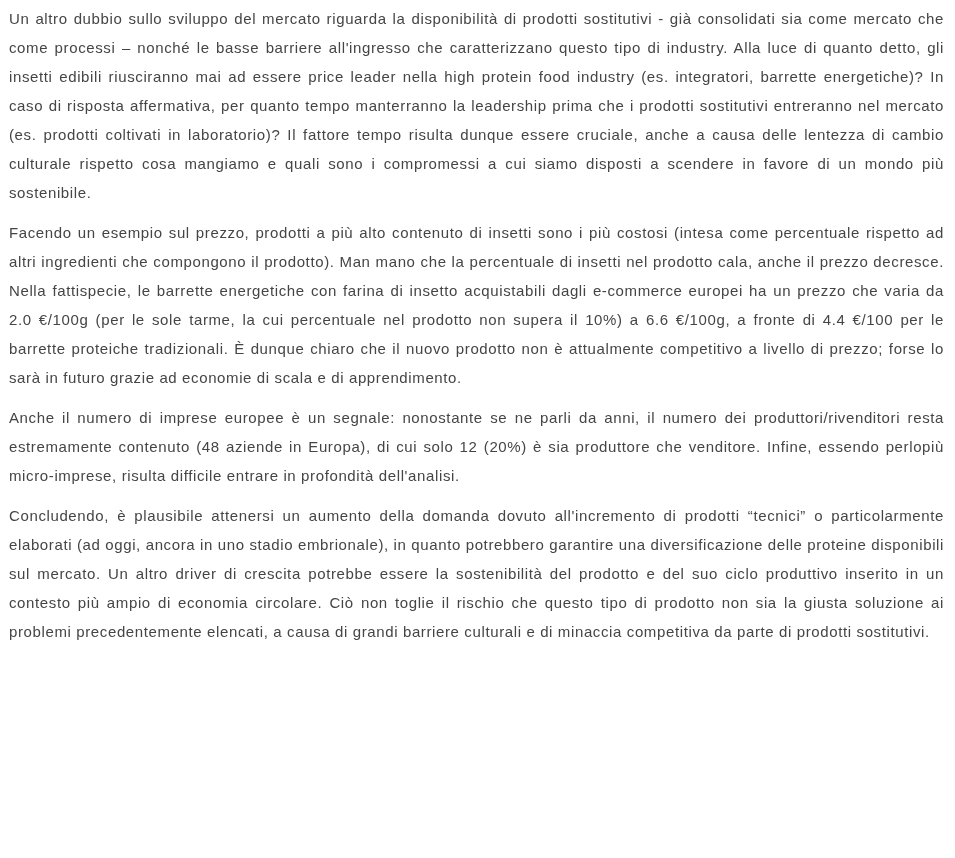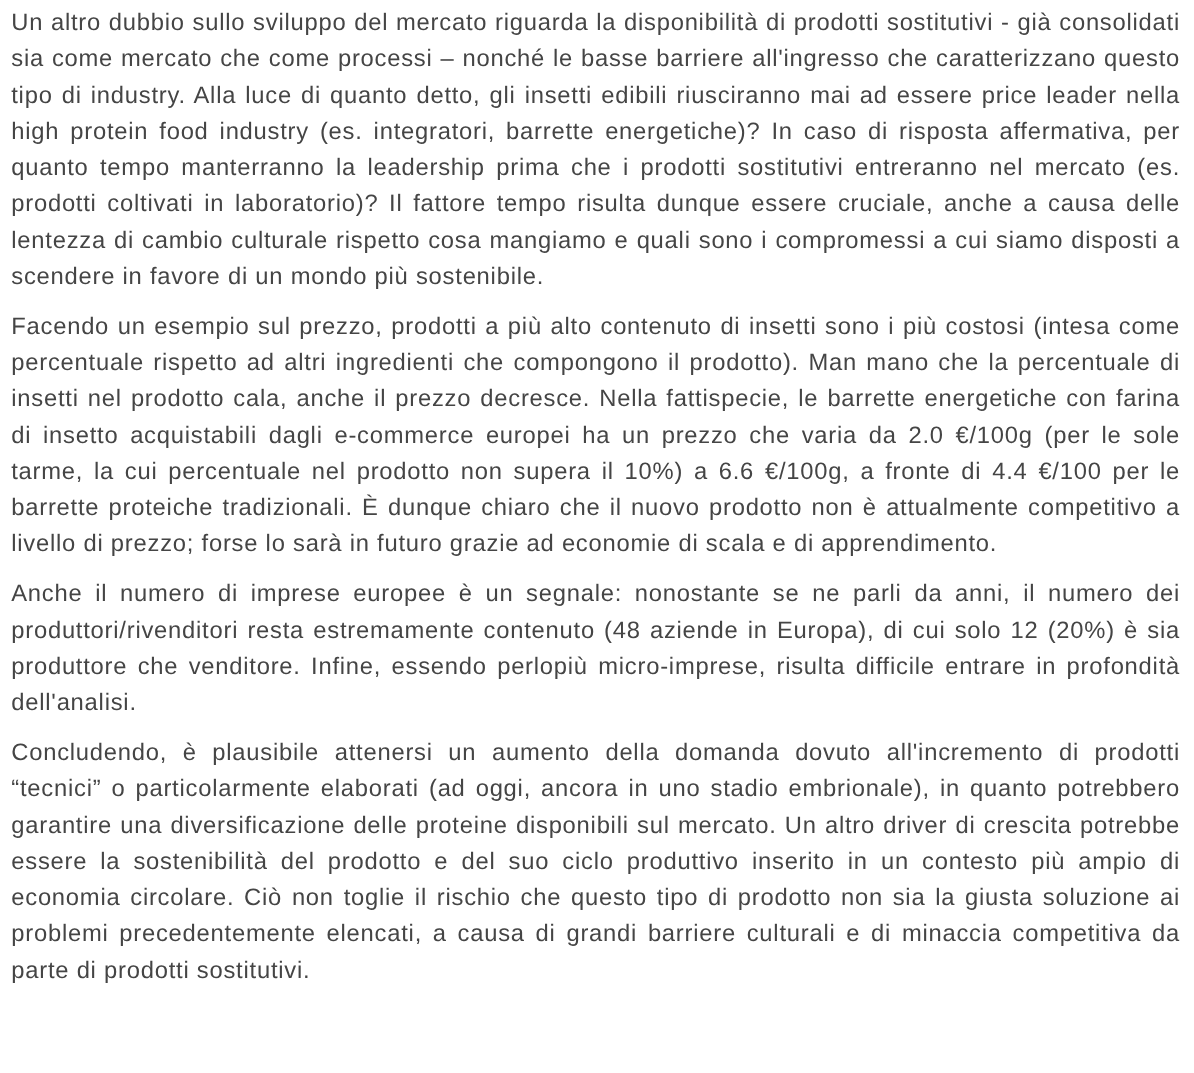--- a/index.html
+++ b/index.html
@@ -16,21 +16,21 @@
       width: 955px;
       height: 858px;
       overflow: hidden;
     }
     .page {
       width: 955px;
       height: 858px;
       padding: 4px 11px 0 9px;
       background: var(--bg);
       font-family: "Liberation Sans", "DejaVu Sans", sans-serif;
-      font-size: 19px;
+      font-size: 15px;
       line-height: 29px;
       letter-spacing: 0.62px;
       color: var(--text);
       text-align: justify;
       text-justify: inter-word;
     }
     .para {
       margin: 0 0 11px 0;
       -webkit-hyphens: none;
       hyphens: none;

